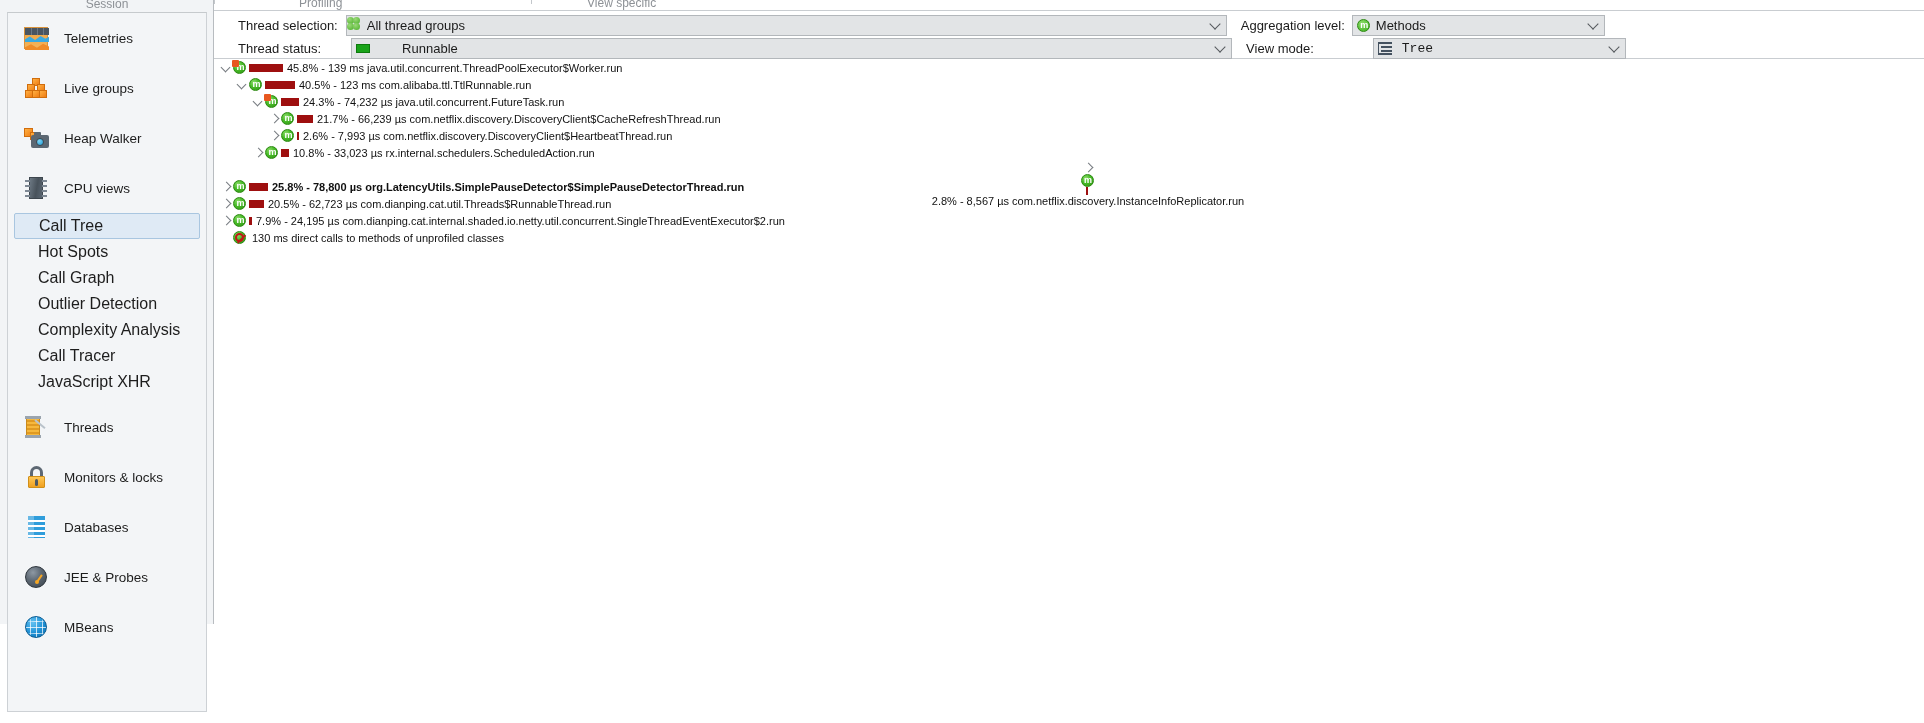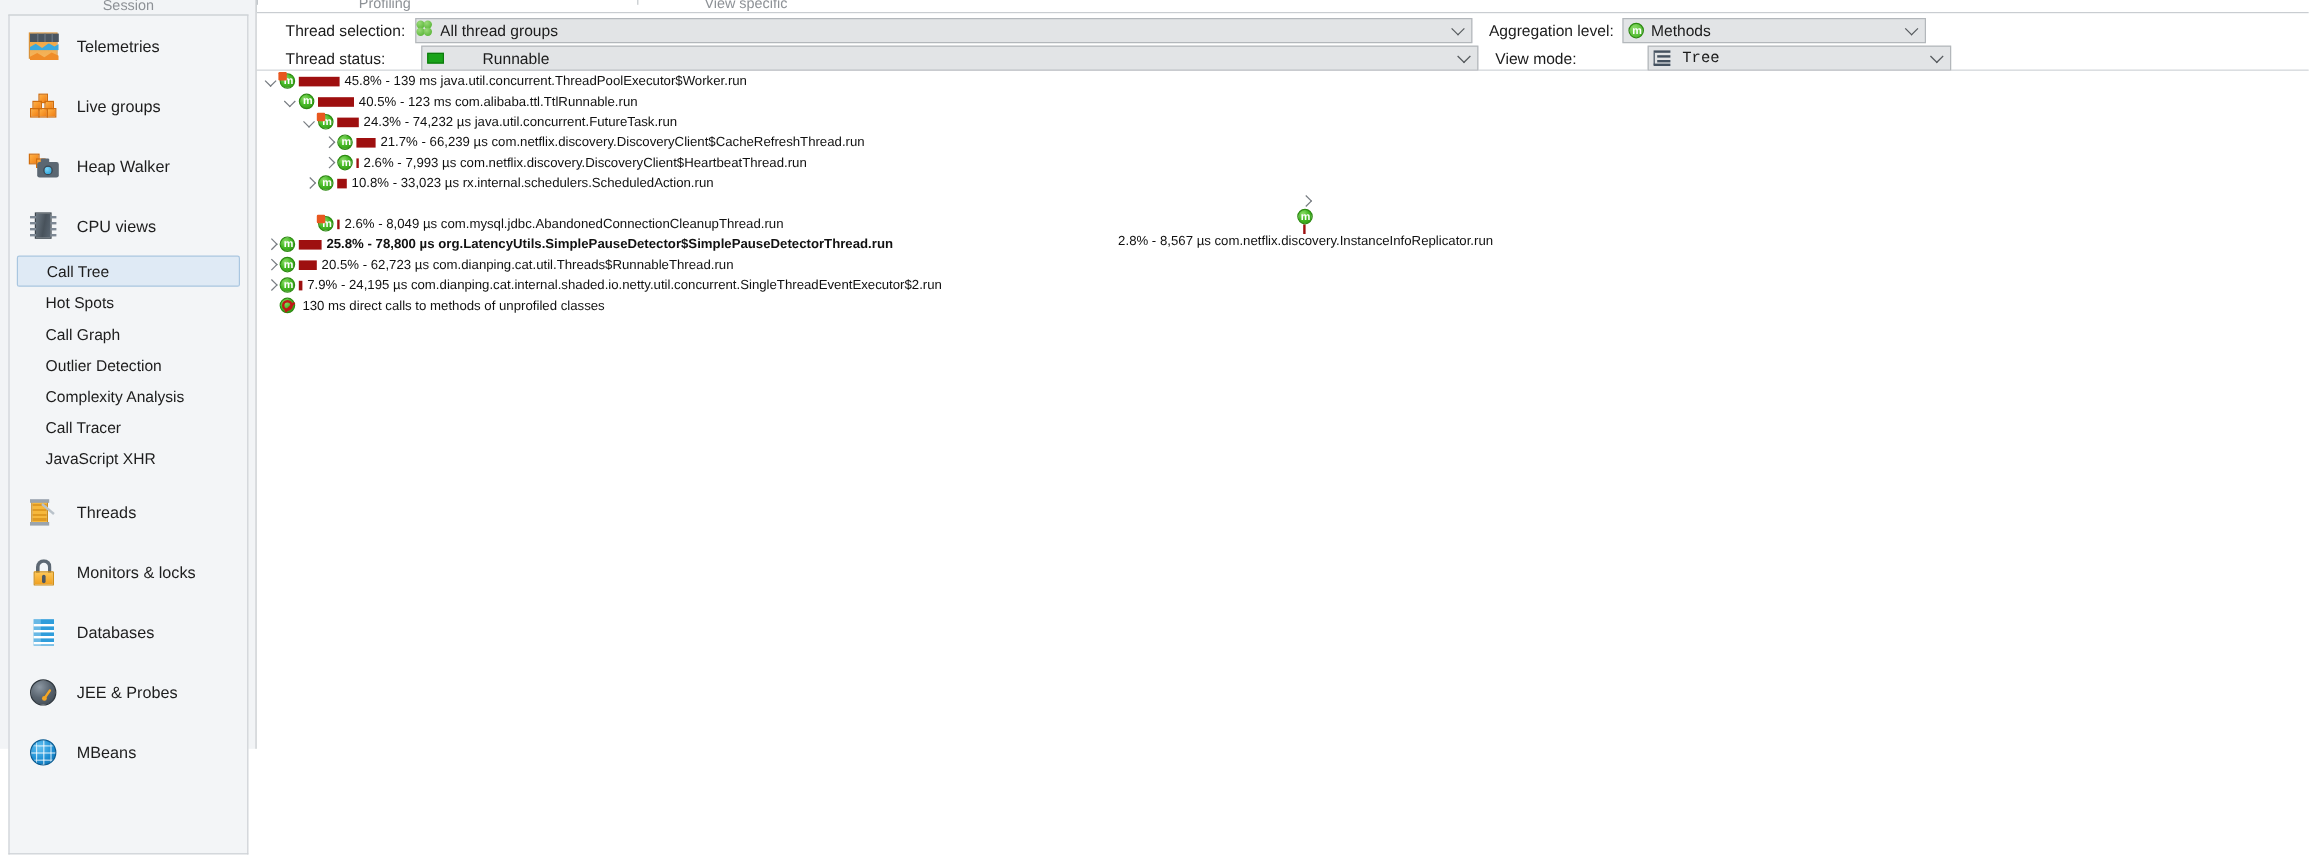--- a/index.html
+++ b/index.html
@@ -44,21 +44,21 @@
     height: 50px;
     padding-left: 14px;
     gap: 14px;
     cursor: default;
   }
   .side-major .lbl { font-size: 13.5px; color: #1d1d1d; }
   .side-minor {
     display: flex; align-items: center;
     height: 26px;
     padding-left: 30px;
-    font-size: 13px; color: #1d1d1d;
+    font-size: 16px; color: #1d1d1d;
     cursor: default;
   }
   .side-minor.sel {
     background: #dfeaf5;
     border: 1px solid #a9c6e0;
     border-radius: 2px;
     margin: 0 6px;
     padding-left: 24px;
     width: 186px;
   }
@@ -527,29 +527,20 @@
           <span class="tlabel" data-name="call-tree-row-label">10.8% - 33,023 µs rx.internal.schedulers.ScheduledAction.run</span>
         </div>
         <div class="trow" data-name="call-tree-row" style="padding-left: 38px; flex-direction: column;">
           <span class="twist closed" data-name="expand-arrow-closed-icon"></span>
           <span class="micon" data-name="method-icon">
             <span class="mball"></span>
           </span>
           <span class="bar" data-name="call-tree-bar" style="width: 2px; background: rgb(158, 15, 15);"></span>
           <span class="tlabel" data-name="call-tree-row-label">2.8% - 8,567 µs com.netflix.discovery.InstanceInfoReplicator.run</span>
         </div>
-        <div class="trow" data-name="call-tree-row" style="padding-left: 38px;">
-          <span class="twist" data-name="tree-spacer"></span>
-          <span class="micon" data-name="method-icon-flagged">
-            <span class="mball"></span>
-            <span class="mflag" data-name="flag-marker-icon"></span>
-          </span>
-          <span class="bar" data-name="call-tree-bar" style="width: 2px; background: rgb(158, 15, 15);"></span>
-          <span class="tlabel" data-name="call-tree-row-label">2.6% - 8,049 µs com.mysql.jdbc.AbandonedConnectionCleanupThread.run</span>
-        </div>
         <div class="trow" data-name="call-tree-row" style="padding-left: 6px; font-weight: bold;">
           <span class="twist closed" data-name="expand-arrow-closed-icon"></span>
           <span class="micon" data-name="method-icon">
             <span class="mball"></span>
           </span>
           <span class="bar" data-name="call-tree-bar" style="width: 19px; background: rgb(158, 15, 15);"></span>
           <span class="tlabel" data-name="call-tree-row-label">25.8% - 78,800 µs org.LatencyUtils.SimplePauseDetector$SimplePauseDetectorThread.run</span>
         </div>
         <div class="trow" data-name="call-tree-row" style="padding-left: 6px;">
           <span class="twist closed" data-name="expand-arrow-closed-icon"></span>

